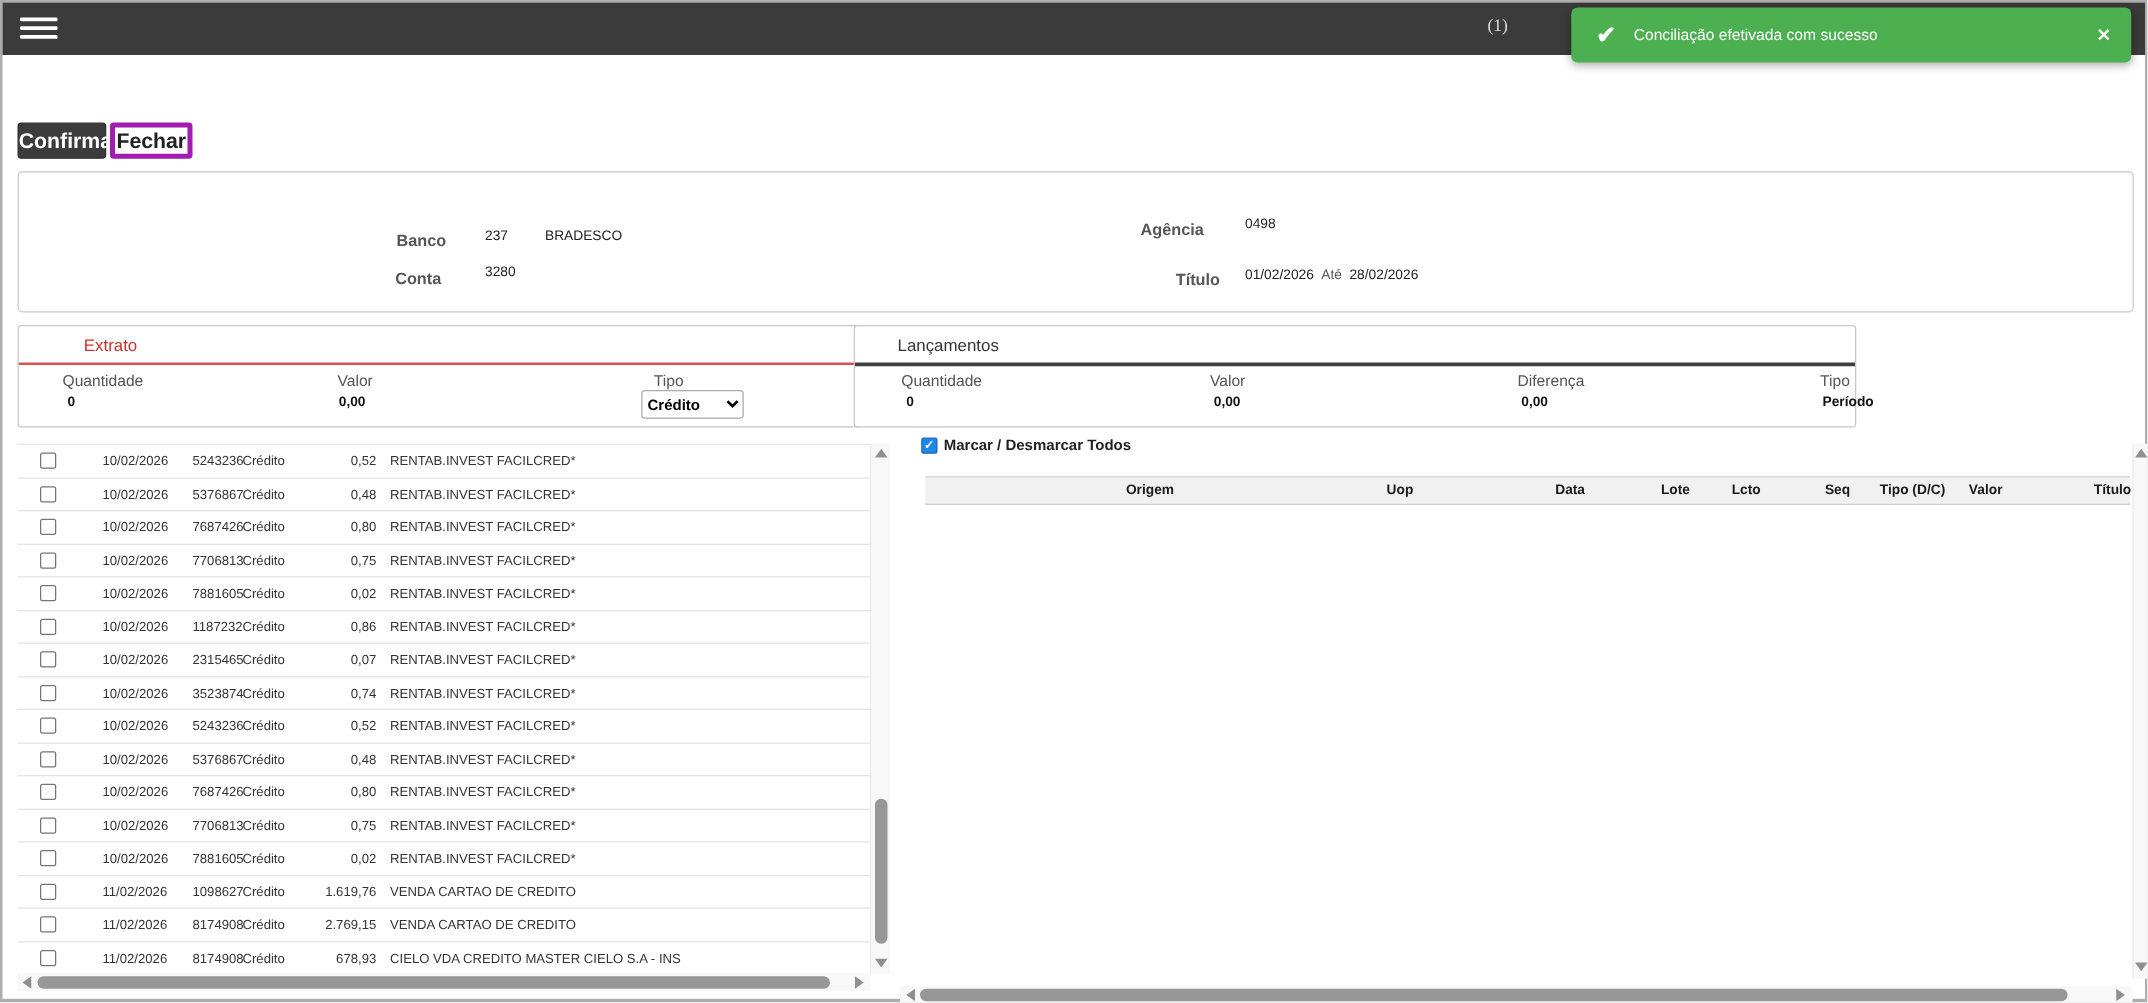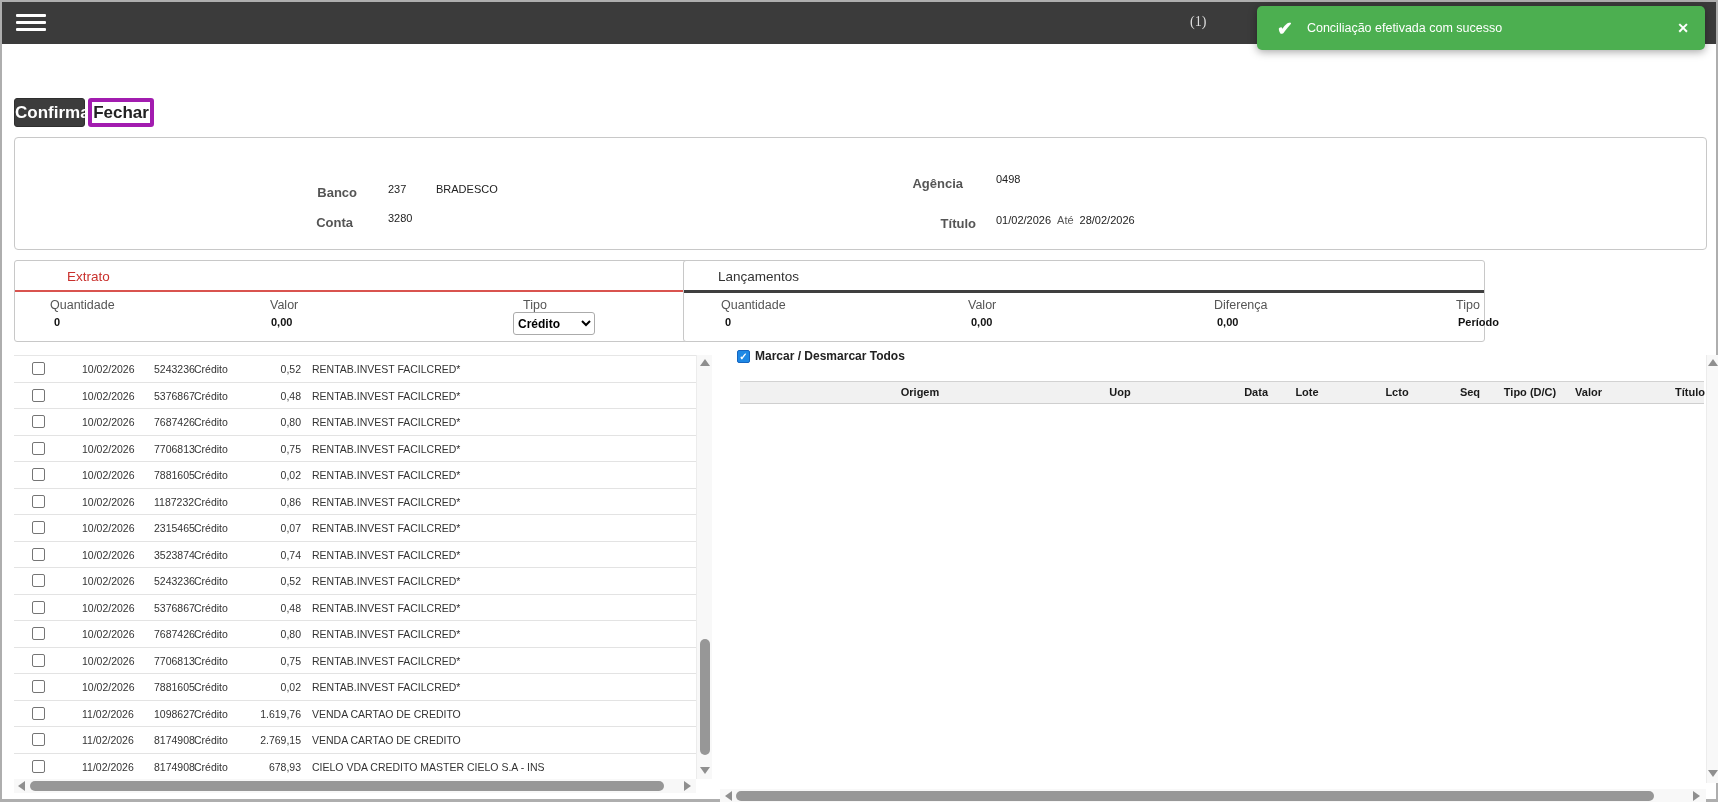--- a/index.html
+++ b/index.html
@@ -92,21 +92,21 @@
 
   
   .marcar-wrap { position:absolute; left:735px; top:347px; display:flex; align-items:center; }
   .marcar-label { font-size:12px; font-weight:bold; color:#222; margin-left:5px; }
   .lanc-header { position:absolute; left:738px; top:379px; width:964px; height:23px; background:#f1f1f1;
                  border-top:1px solid #d2d2d2; border-bottom:1px solid #cfcfcf; }
   .lh { position:absolute; top:4px; font-size:11px; font-weight:bold; color:#1a1a1a; white-space:nowrap; }
   .lh0 { left:120px; width:120px; text-align:center; }
   .lh1 { left:330px; width:100px; text-align:center; }
   .lh2 { left:432px; width:96px;  text-align:right; }
-  .lh3 { left:522px; width:90px;  text-align:center; }
+  .lh3 { left:522px; width:90px;  text-align:right; }
   .lh4 { left:612px; width:90px;  text-align:center; }
   .lh5 { left:702px; width:56px;  text-align:center; }
   .lh6 { left:758px; width:64px;  text-align:center; }
   .lh7 { left:822px; width:40px;  text-align:right; }
   .lh8 { left:890px; width:75px;  text-align:right; }
 
   
   .vscroll, .hscroll { position:absolute; background:#f8f8f8; }
   .vscroll { border-left:1px solid #ececec; }
   .sarr { position:absolute; width:0; height:0; border-style:solid; cursor:pointer; }

